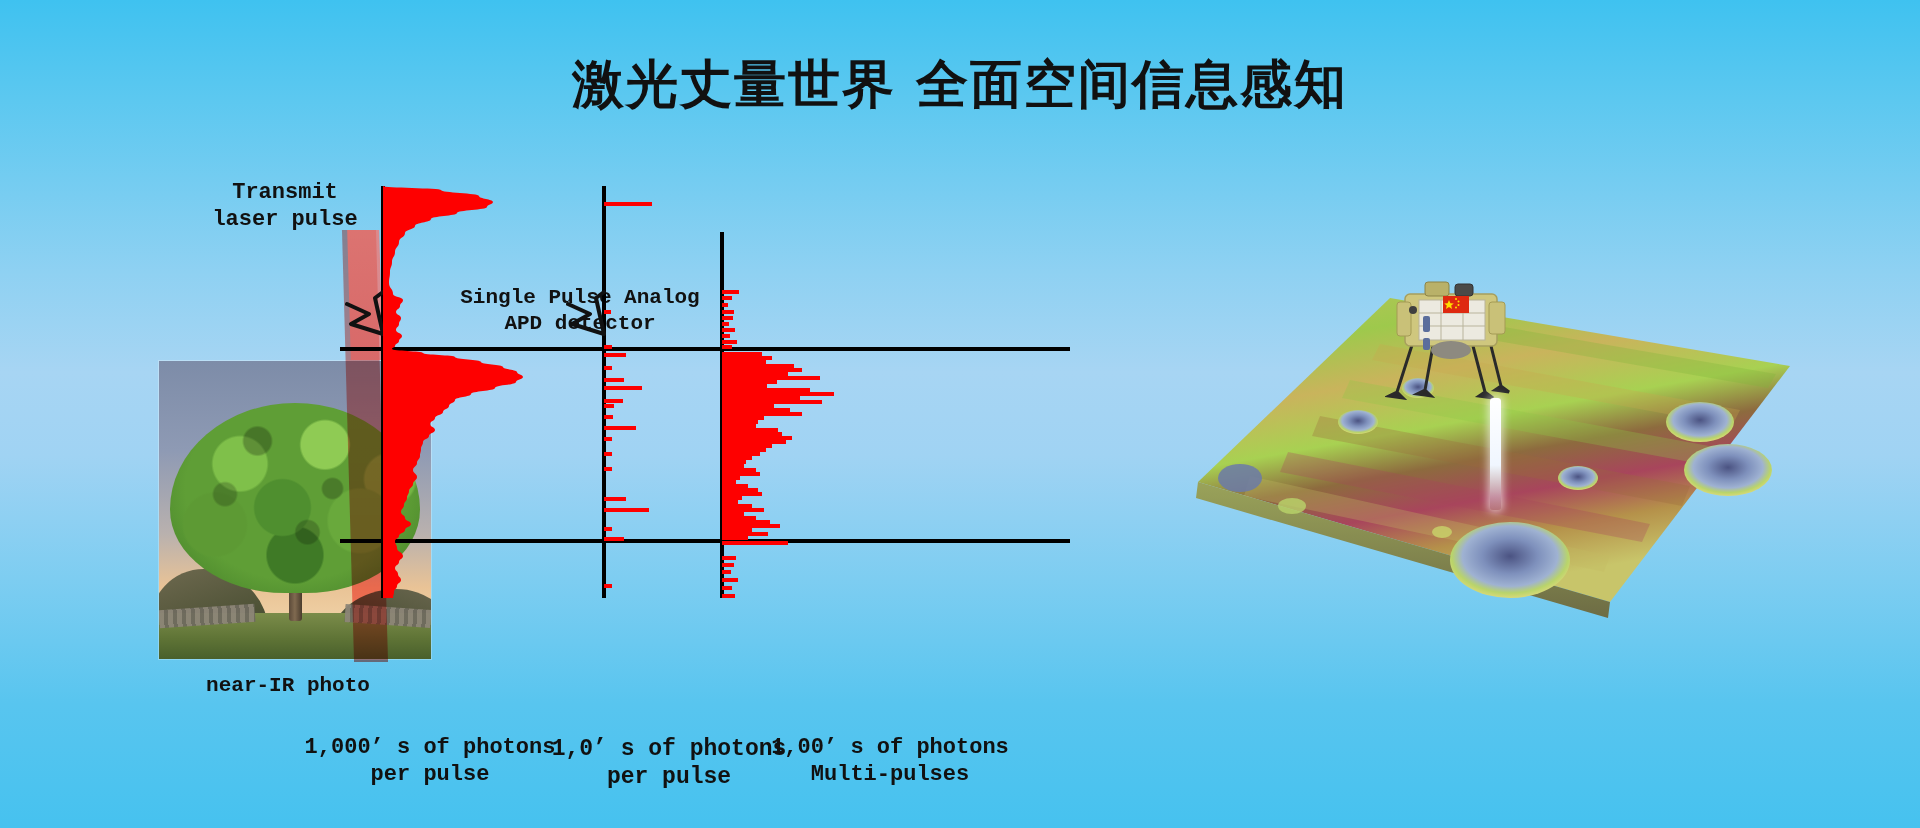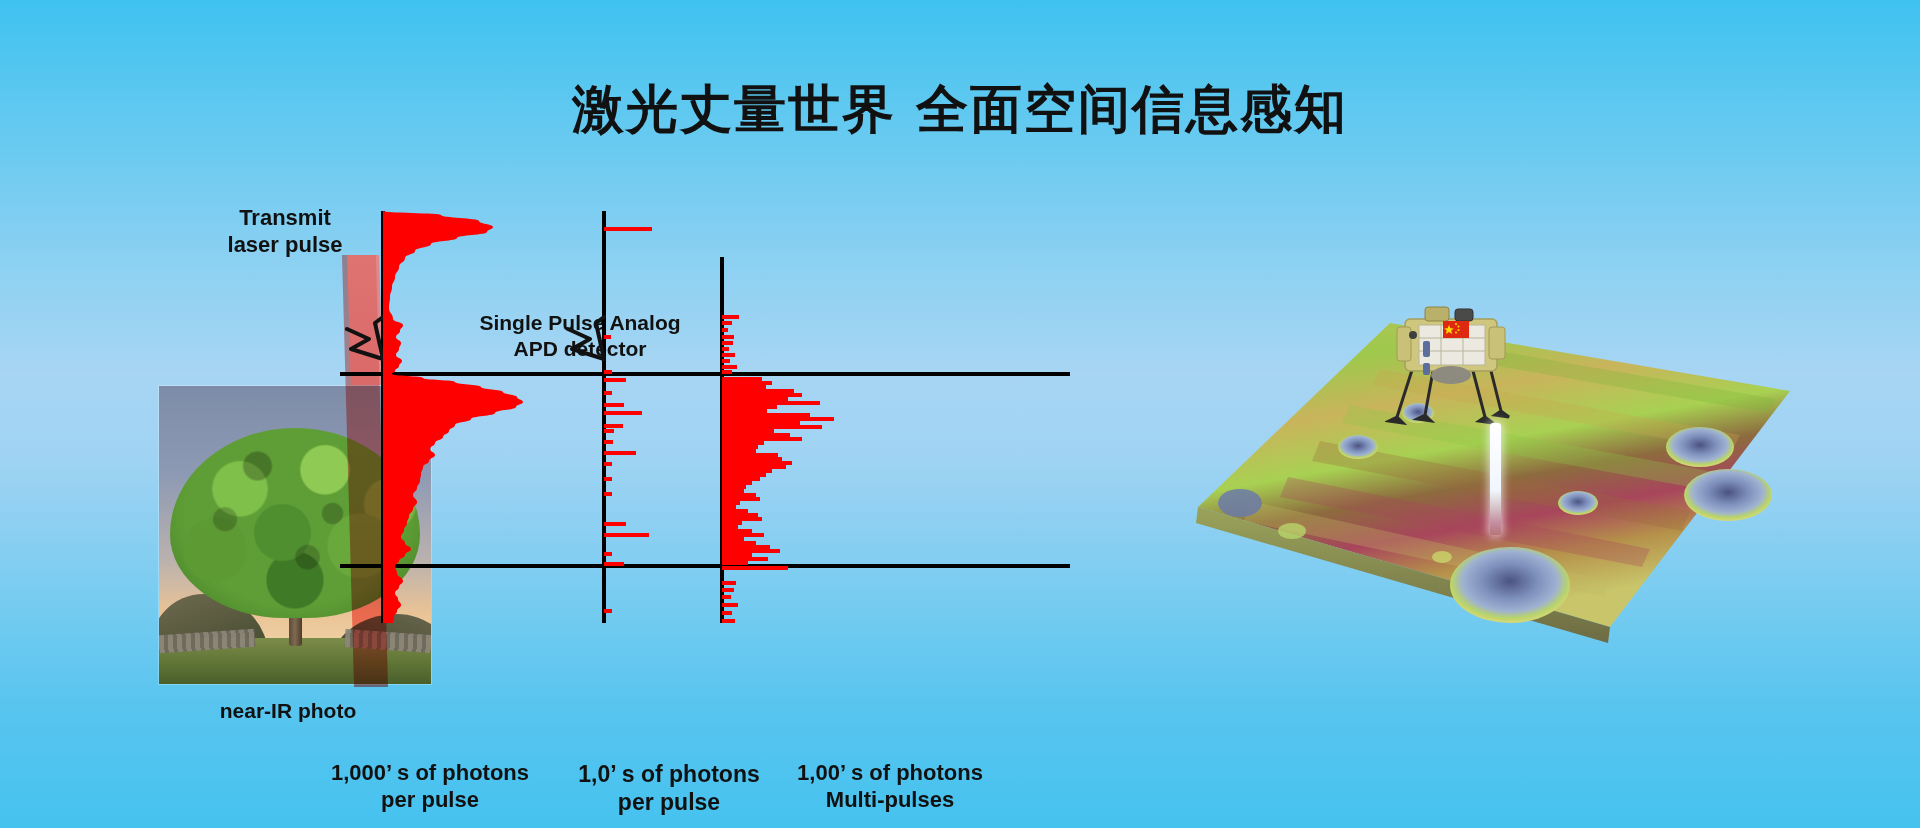--- a/index.html
+++ b/index.html
@@ -10,39 +10,39 @@
       #3fc2f0 0%,
       #5cc8f0 12%,
       #8fd1f2 33%,
       #a7d5f3 45%,
       #a0d3f3 55%,
       #7dcdf1 70%,
       #58c5ef 85%,
       #46c2ef 100%);
     position:relative;
   }
-  .stage{position:absolute;inset:0;margin-top:25px;}
+  .stage{position:absolute;inset:0;}
 
   
   #title{
     position:absolute;left:0;right:0;top:50px;text-align:center;
     font-size:52px;font-weight:bold;color:#111;letter-spacing:2px;
     font-family:"DejaVu Sans","Liberation Sans",sans-serif;
     white-space:nowrap;
   }
   #subtitle{
     position:absolute;left:0;right:0;top:150px;text-align:center;
     font-size:17px;color:#1a1a1a;letter-spacing:.6px;font-weight:400;
     font-family:"Liberation Sans",sans-serif;
   }
 
   
   .lbl{
     position:absolute;color:#111;font-weight:bold;
-    font-family:Liberation Sans, sans-serif;
+    font-family:Liberation Mono, monospace;
     line-height:1.22;text-align:center;white-space:pre-line;
   }
 
   
   #photo{
     position:absolute;left:159px;top:361px;width:272px;height:298px;
     overflow:hidden;
     box-shadow:0 0 0 1px rgba(255,255,255,.25);
   }
   #photo .sky{

